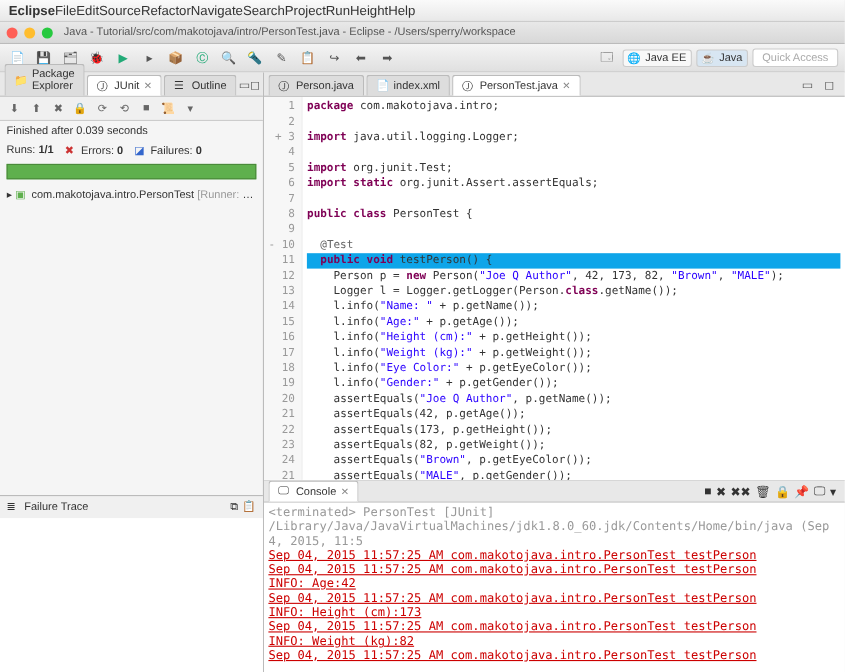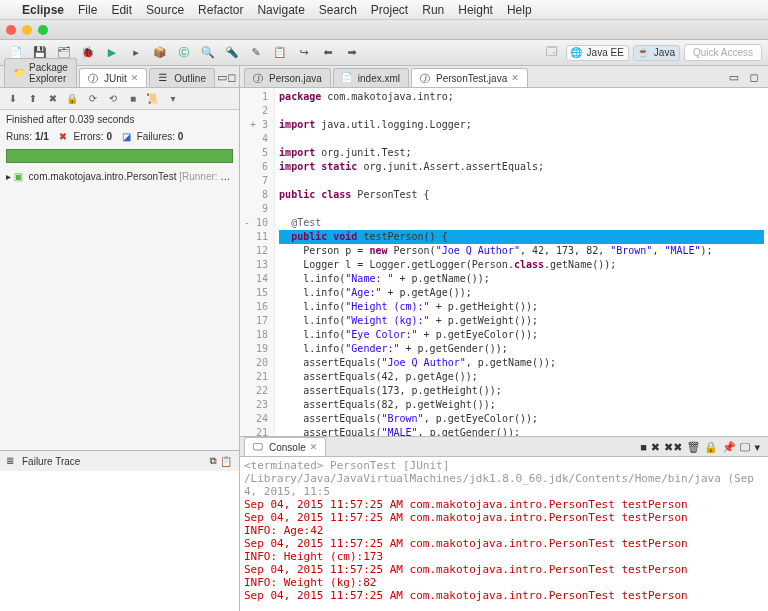--- a/index.html
+++ b/index.html
@@ -1,17 +1,17 @@
 <!DOCTYPE html>
 <html><head>
 <meta charset="utf-8">
 <style>
 * { box-sizing: border-box; margin: 0; padding: 0; }
 body { font-family: "Lucida Grande", Arial, sans-serif; font-size: 11px; background: #ececec; width: 768px; height: 611px; overflow: hidden; color: #333; }
-.menubar { height: 20px; background: linear-gradient(#fafafa,#e8e8e8); display: flex; align-items: center; padding: 0 8px; gap: 14px; font-size: 12px; border-bottom: 1px solid #ccc; }
+.menubar { height: 20px; background: linear-gradient(#fafafa,#e8e8e8); display: flex; align-items: center; padding: 0 8px; font-size: 12px; border-bottom: 1px solid #ccc; }
 .apple { font-size: 13px; }
 .menubar .mitem { cursor: default; }
 .titlebar { height: 20px; background: linear-gradient(#e8e8e8,#d8d8d8); display: flex; align-items: center; padding: 0 6px; font-size: 10px; color: #555; border-bottom: 1px solid #bbb; }
 .traffic { display: flex; gap: 6px; margin-right: 10px; }
 .dot { width: 10px; height: 10px; border-radius: 50%; }
 .dot.r{background:#ff5f56}.dot.y{background:#ffbd2e}.dot.g{background:#27c93f}
 .toolbar { height: 26px; background: linear-gradient(#f4f4f4,#e0e0e0); border-bottom: 1px solid #bbb; display: flex; align-items: center; padding: 0 6px; gap: 4px; }
 .tbtn { width: 20px; height: 20px; display: inline-flex; align-items: center; justify-content: center; font-size: 11px; color: #555; border-radius: 3px; }
 .spacer { flex: 1; }
 .persp { display:flex; gap:4px; align-items:center; border:1px solid #ccc; padding:1px 4px; background:#f8f8f8; border-radius:3px; font-size:10px;}
@@ -38,21 +38,21 @@
 .editor { flex:1; display:flex; font-family: Menlo, Monaco, monospace; font-size:10px; overflow:auto; background:#fff; min-height:0;}
 .gutter { background:#f7f7f7; color:#999; text-align:right; padding:2px 6px 2px 4px; border-right:1px solid #eee; user-select:none; line-height:14px;}
 .code { padding:2px 4px; white-space:pre; line-height:14px; flex:1;}
 .kw{color:#7f0055;font-weight:bold}.str{color:#2a00ff}.ann{color:#646464}.it{}
 .hl { background:#0ea5e9; display:block; }
 .console-wrap { border-top:1px solid #bbb; display:flex; flex-direction:column; height:175px;}
 .console-tabs { height:20px; background:#e8e8e8; display:flex; align-items:flex-end; padding:0 4px; border-bottom:1px solid #bbb;}
 .console-tb { display:flex; gap:4px; margin-left:auto; padding:2px 4px;}
 .console { flex:1; background:#fff; overflow:auto; font-family:Menlo,Monaco,monospace; font-size:11px; padding:2px 4px; line-height:13px;}
 .console .term { color:#999; }
-.console .out { color:#c00; }
+.console .out { color:#c00;text-decoration:underline; }
 .ico { width:12px; height:12px; display:inline-block; }
 </style>
 </head>
 <body>
 
 <div class="menubar">
   <span class="apple"></span>
   <b class="mitem">Eclipse</b>
   <span class="mitem">File</span>
   <span class="mitem">Edit</span>
@@ -65,20 +65,21 @@
   <span class="mitem">Height</span>
   <span class="mitem">Help</span>
 </div>
 
 <div class="titlebar">
   <div class="traffic">
     <span class="dot r"></span>
     <span class="dot y"></span>
     <span class="dot g"></span>
   </div>
+  <span>Java - Tutorial/src/com/makotojava/intro/PersonTest.java - Eclipse - /Users/sperry/workspace</span>
 </div>
 
 <div class="toolbar">
   <span class="tbtn">📄</span>
   <span class="tbtn">💾</span>
   <span class="tbtn">🗂</span>
   <span class="tbtn" style="color:#2a7">🐞</span>
   <span class="tbtn" style="color:#2a7">▶</span>
   <span class="tbtn">▸</span>
   <span class="tbtn">📦</span>

